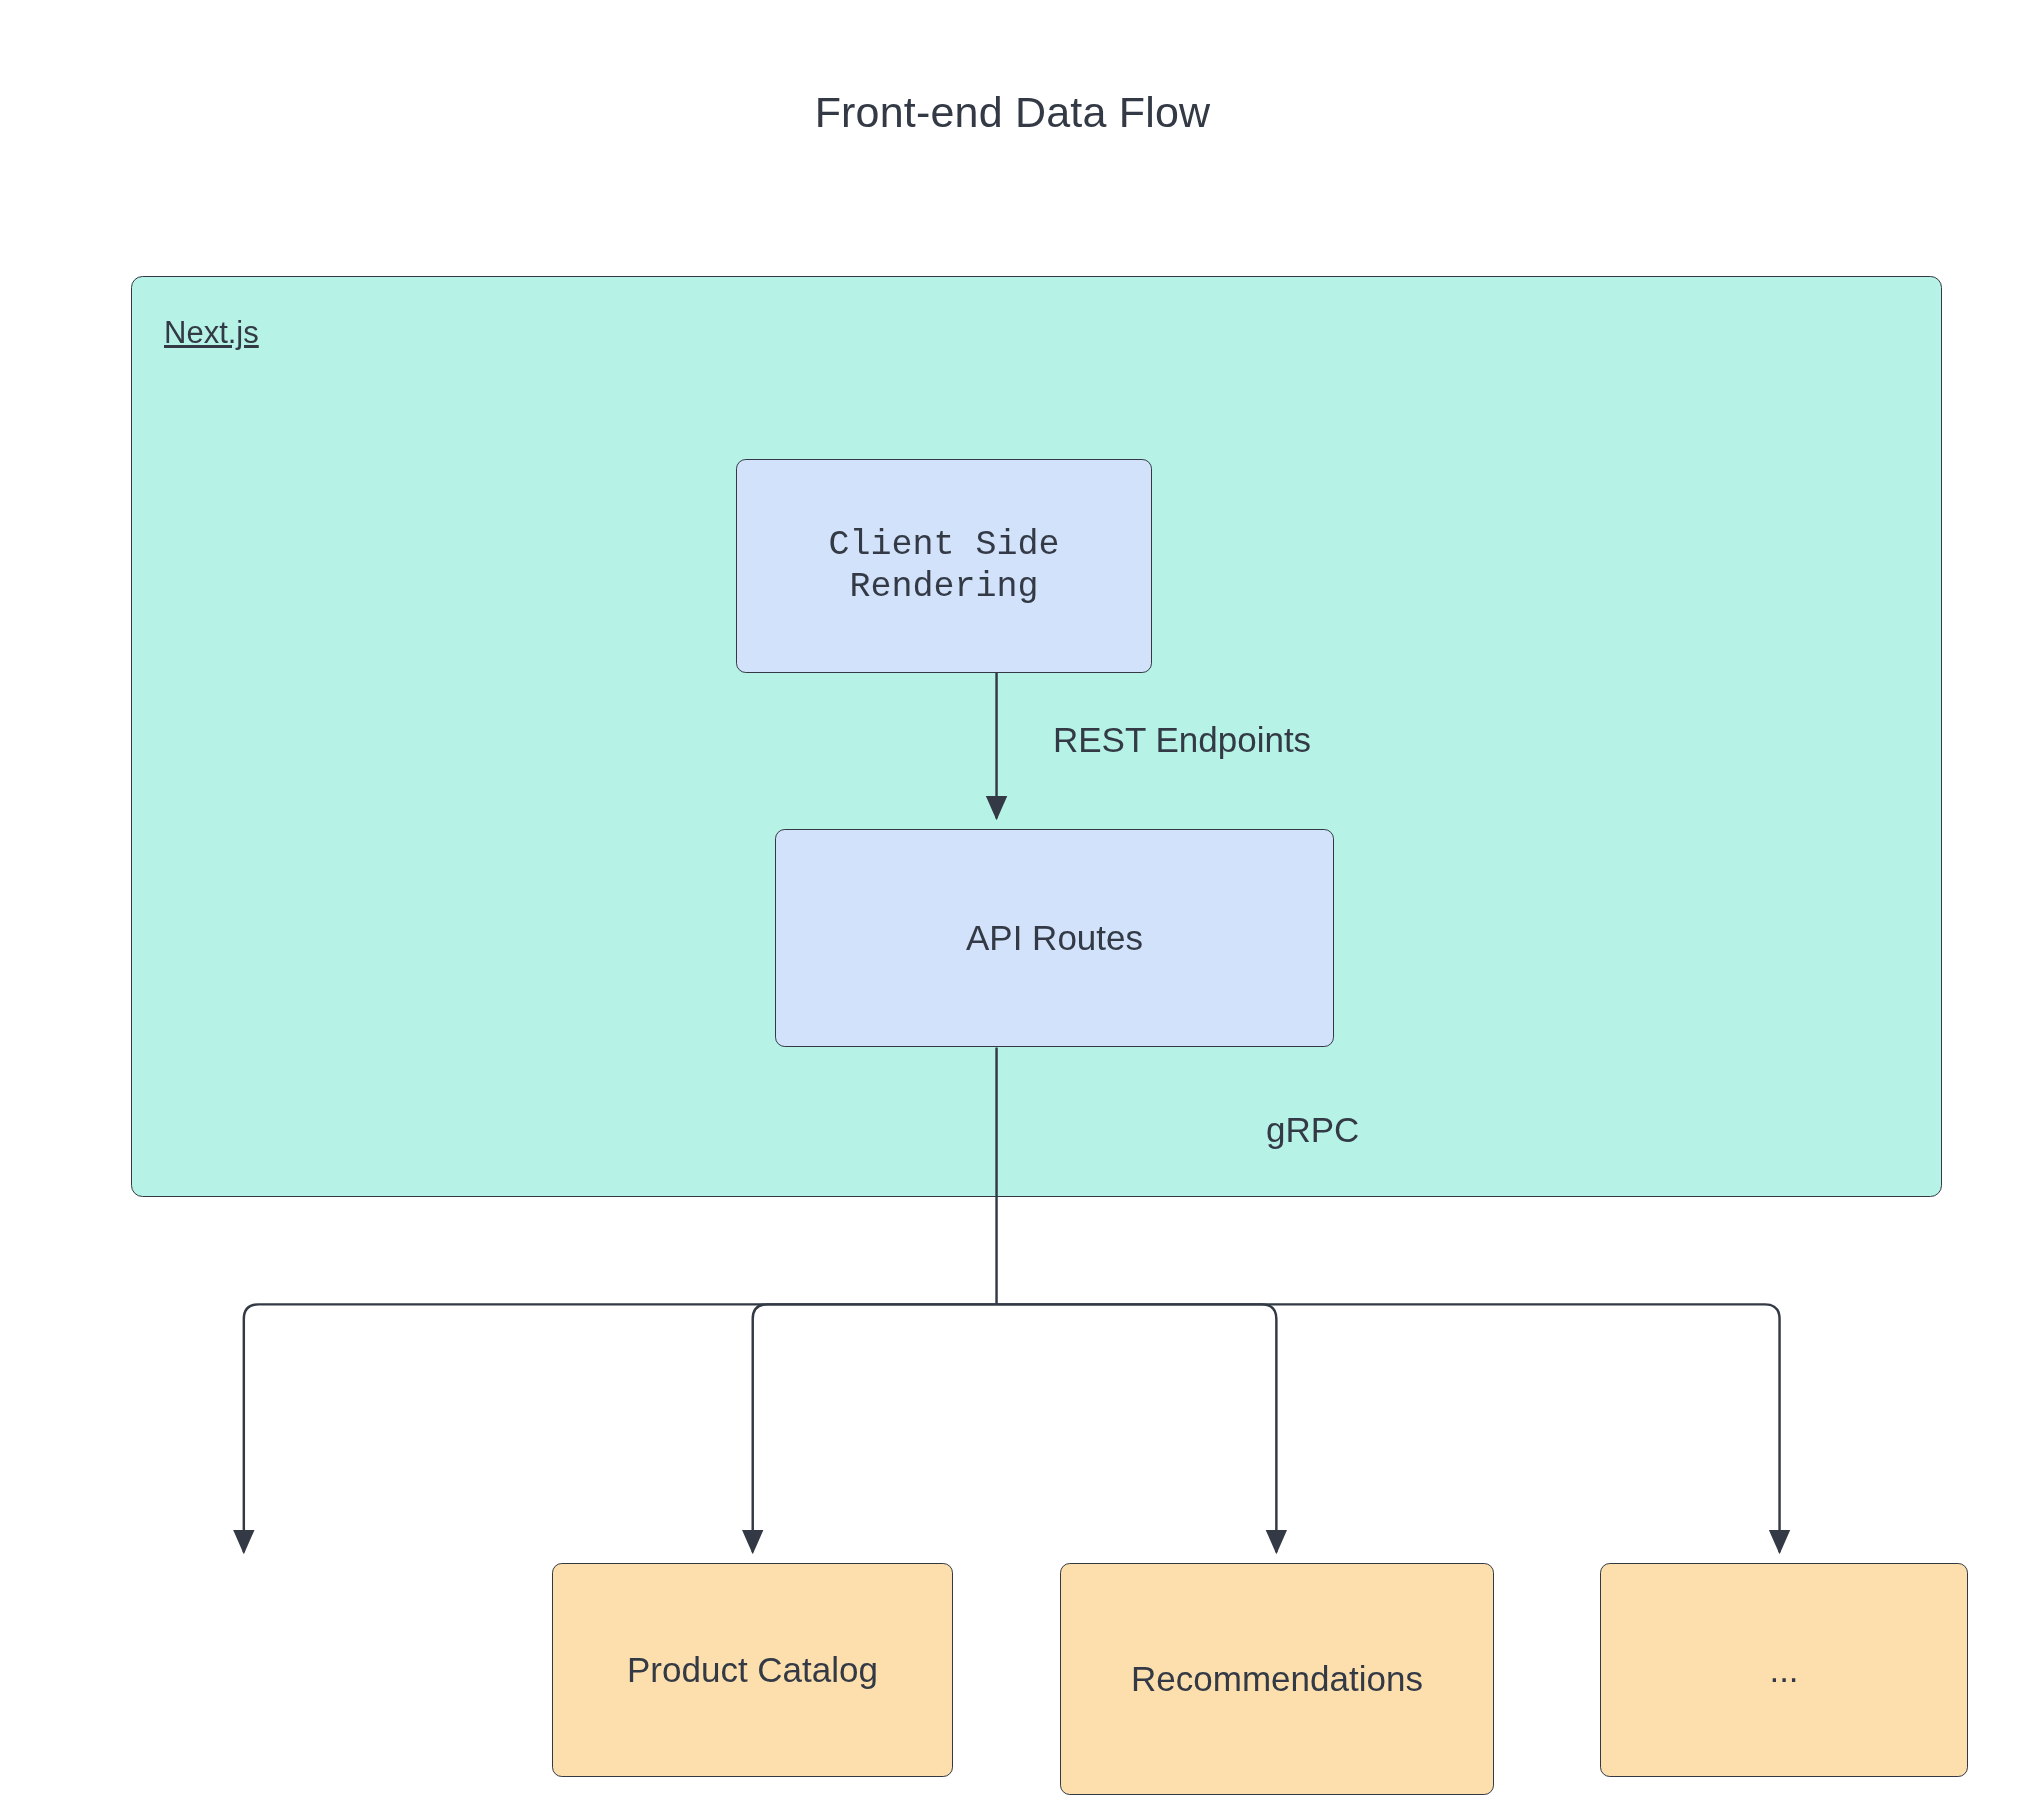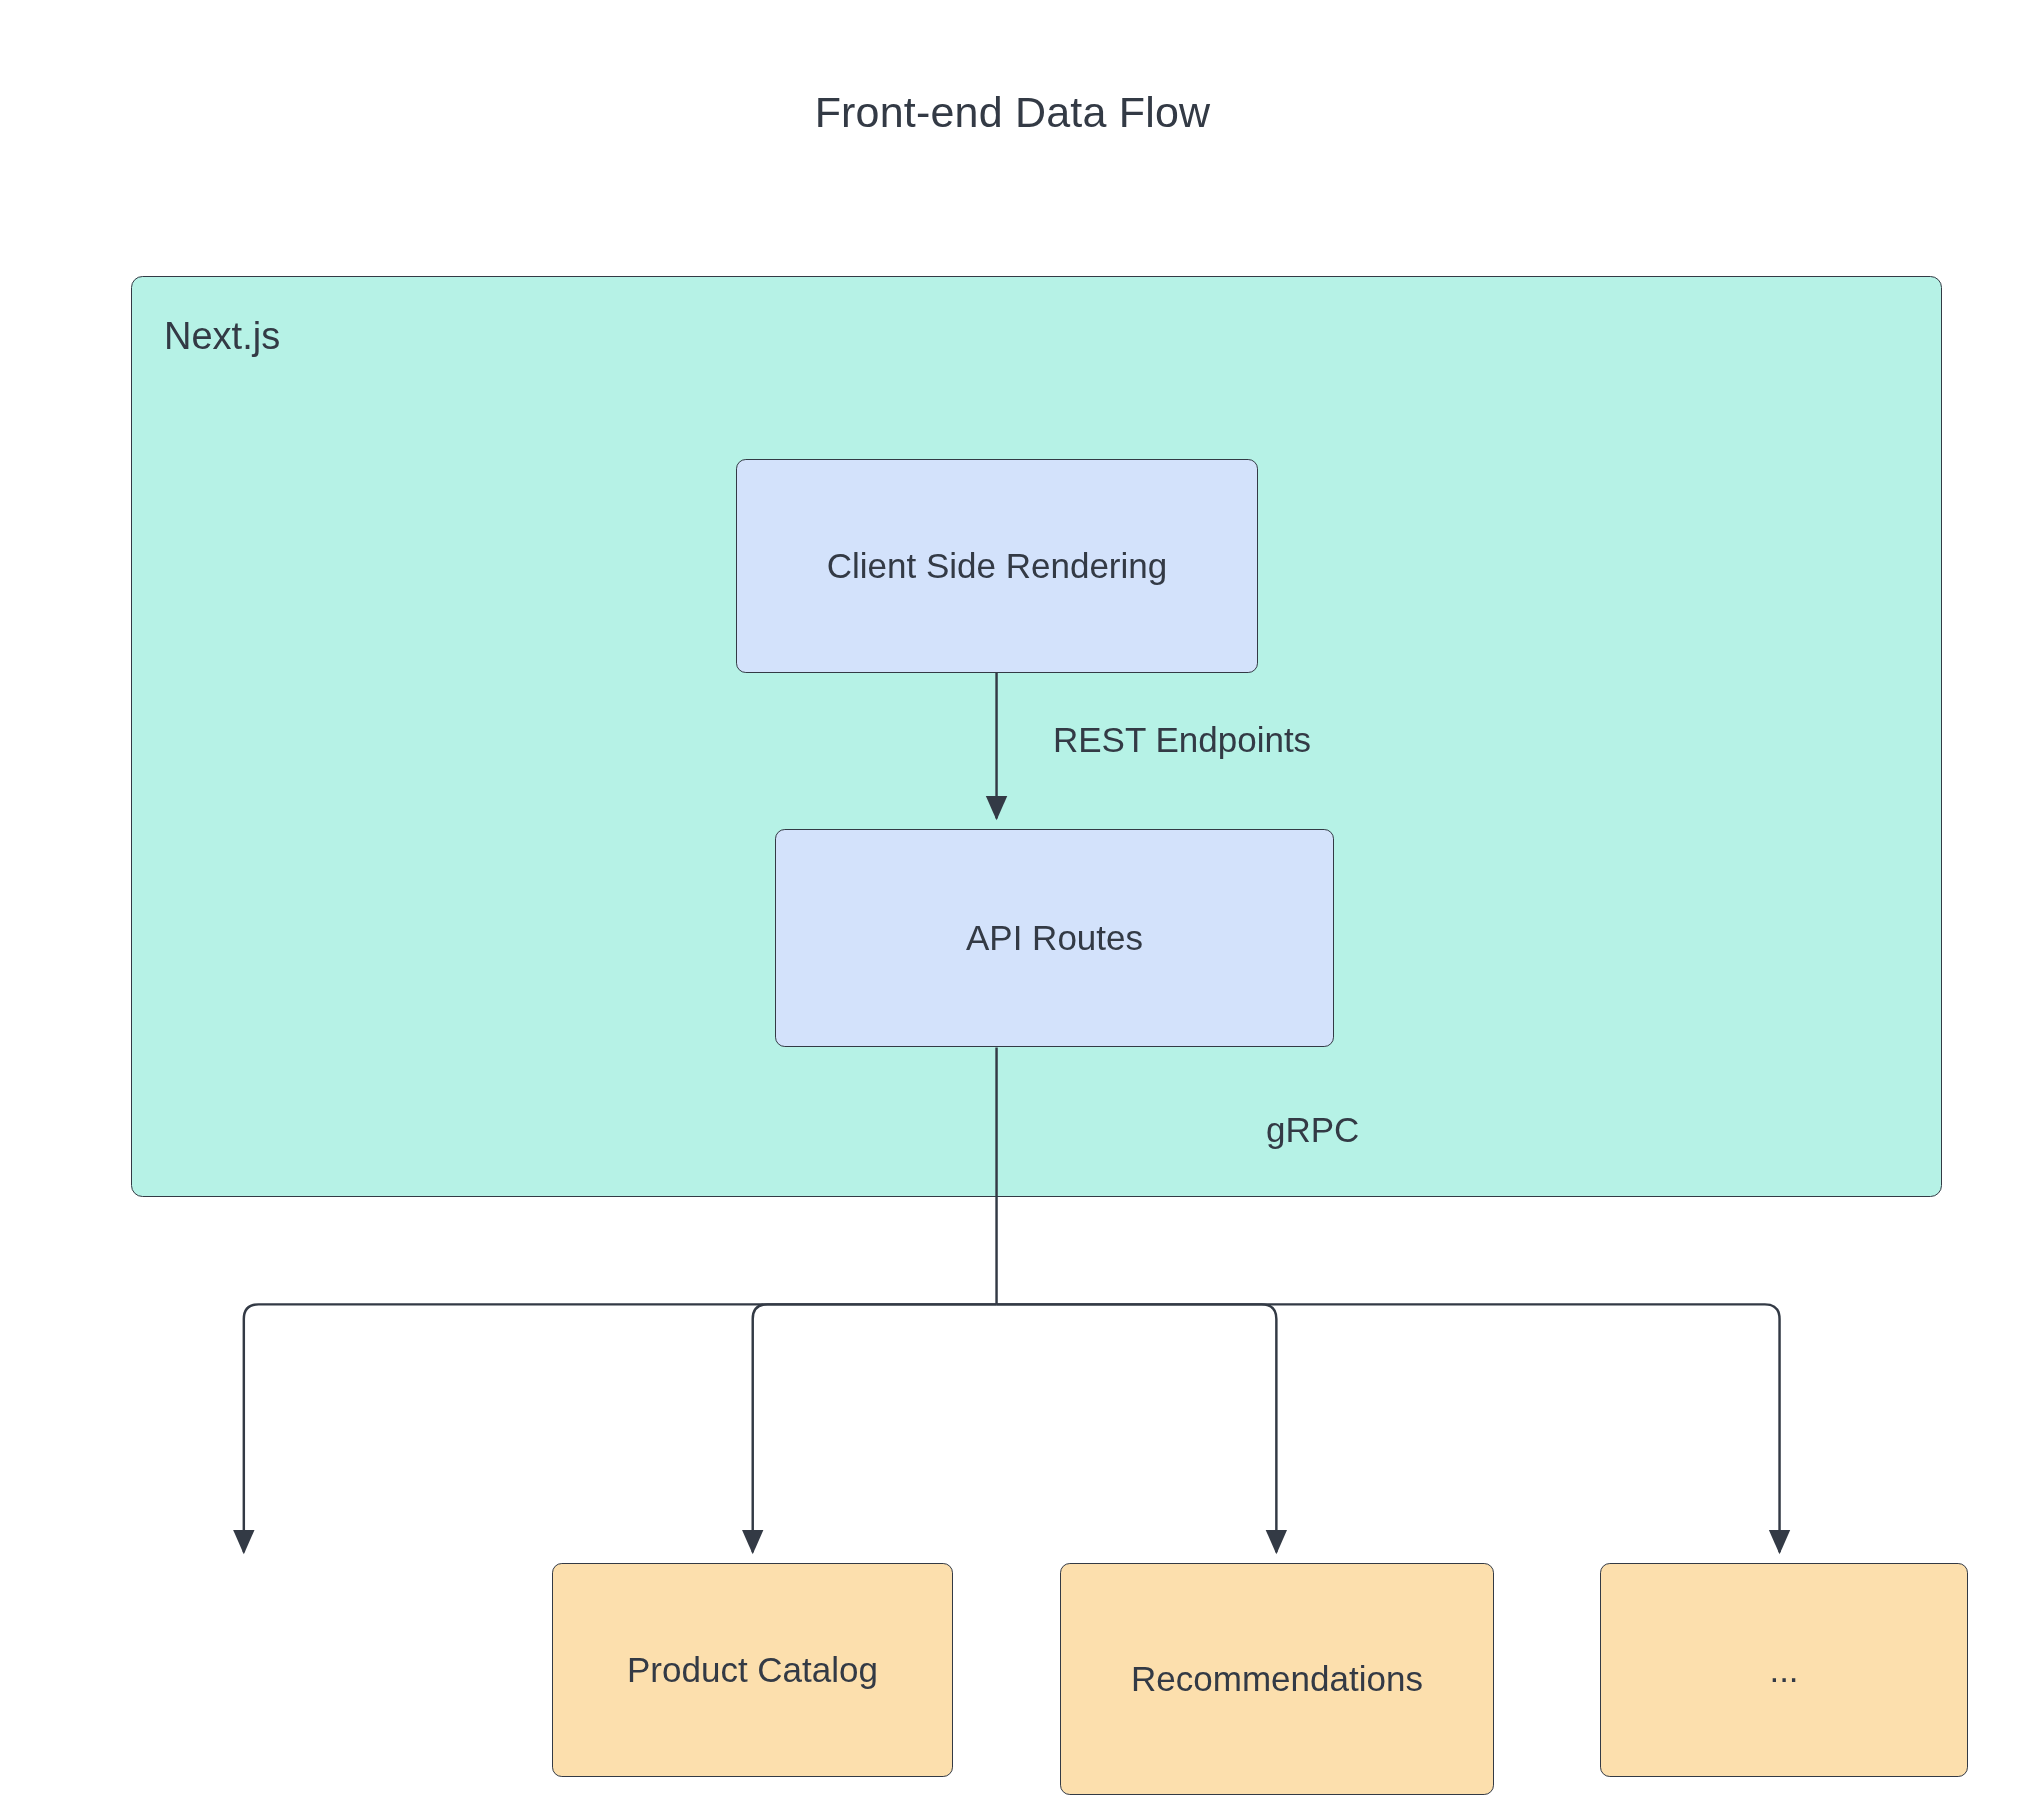--- a/index.html
+++ b/index.html
@@ -60,34 +60,36 @@
     height: 921px;
     box-sizing: border-box;
     background: #b6f2e6;
     border: 1.6px solid #333a45;
     border-radius: 11.5px;
   }
   .subgraph-label {
     position: absolute;
     left: 164px;
     top: 315px;
-    font-size: 38px;
+    font-size: 31px;
     color: #333a45;
     white-space: nowrap;
+    text-decoration: underline;
   }
 
   
   .node.process {
     background: #d3e2fb;
   }
   #node-csr {
     left: 736px;
     top: 459px;
-    width: 522px;
+    width: 416px;
     height: 214px;
+    font-family: Liberation Mono, monospace;
   }
   #node-api {
     left: 775px;
     top: 829px;
     width: 559px;
     height: 218px;
   }
 
   
   .node.service {

